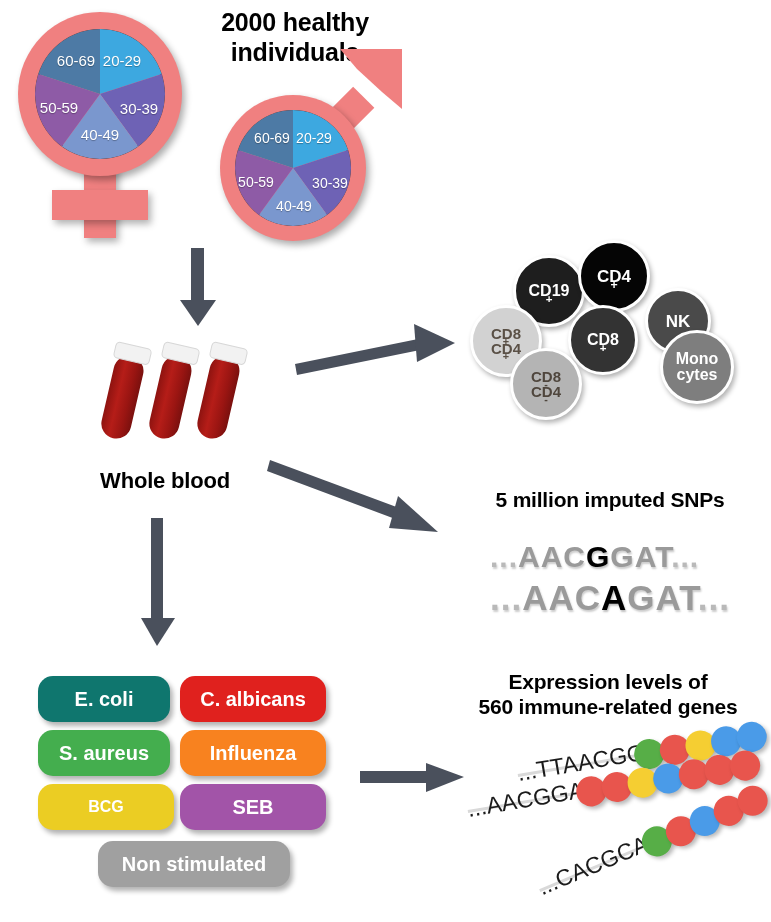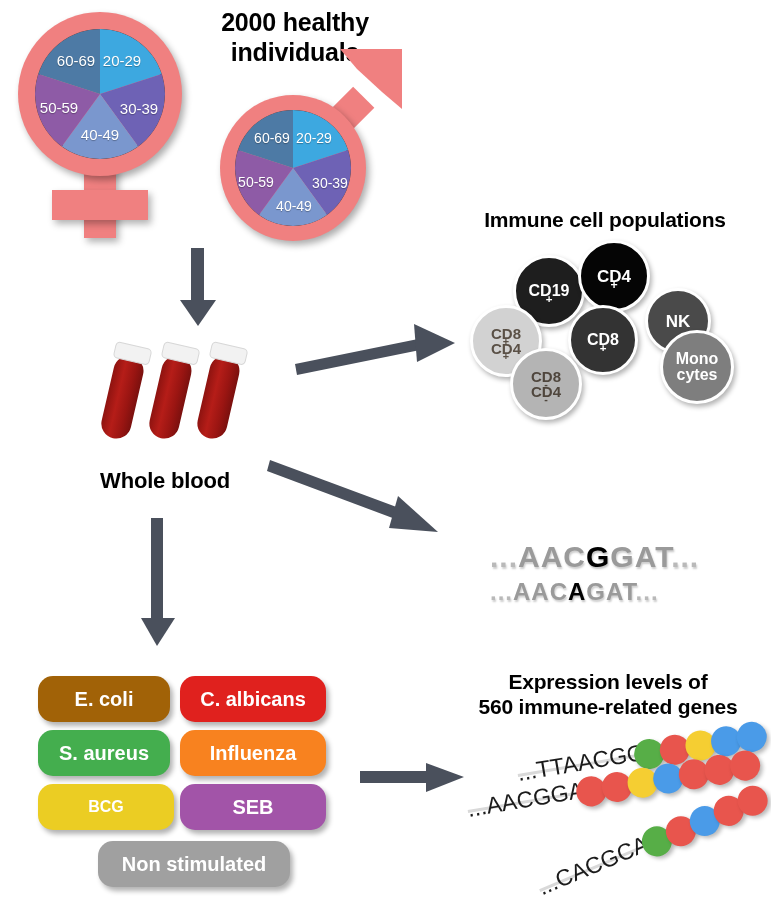--- a/index.html
+++ b/index.html
@@ -256,21 +256,20 @@
 
   <div class="abs arrow" style="left:360px;top:760px;">
     <svg width="110" height="36" viewBox="0 0 110 36">
       <g fill="#4A505C">
         <rect x="0" y="11" width="74" height="12"></rect>
         <path d="M 66 3 L 104 17 L 66 32 Z"></path>
       </g>
     </svg>
   </div>
 
-  <div class="abs heading" style="left:450px;top:208px;width:310px;font-size:21px;">Immune cell populations</div>
   <div class="abs" id="immune-cells" style="left:0;top:0;width:771px;height:922px;pointer-events:none;padding-left:44px;">
       <div class="cell" style="left: 513px; top: 255px; width: 72px; height: 72px; background: rgb(30, 30, 30); color: rgb(255, 255, 255); font-size: 16px; z-index: 10;">
         <div>
           <span>CD19<span class="sup">+</span></span>
         </div>
       </div>
       <div class="cell" style="left: 578px; top: 240px; width: 72px; height: 72px; background: rgb(5, 5, 5); color: rgb(255, 255, 255); font-size: 17px; z-index: 11;">
         <div>
           <span>CD4<span class="sup">+</span></span>
         </div>
@@ -298,31 +297,32 @@
         </div>
       </div>
       <div class="cell" style="left: 510px; top: 348px; width: 72px; height: 72px; background: rgb(180, 180, 180); color: rgb(79, 70, 61); font-size: 15px; z-index: 16;">
         <div>
           <span>CD8<span class="sup">-</span></span>
           <span>CD4<span class="sup">-</span></span>
         </div>
       </div>
     </div>
 
+  <div class="abs heading" style="left:460px;top:488px;width:300px;font-size:21px;">5 million imputed SNPs</div>
 
   <div class="snp-row" style="left:490px;top:540px;font-size:30px;">
     <span class="snp-dim">...</span><span class="snp-mid">AAC</span><span class="snp-hi">G</span><span class="snp-mid">GAT</span><span class="snp-dim">...</span>
   </div>
 
-  <div class="snp-row" style="left:490px;top:578px;font-size:24px;">
+  <div class="snp-row" style="left:490px;top:578px;font-size:35px;">
     <span class="snp-dim">...</span><span class="snp-mid">AAC</span><span class="snp-hi">A</span><span class="snp-mid">GAT</span><span class="snp-dim">...</span>
   </div>
 
   <div class="abs" id="stimuli-group" style="left:0;top:0;width:771px;height:922px;pointer-events:none;">
-      <div class="pill" style="pointer-events: auto; left: 38px; top: 676px; width: 132px; height: 46px; background: #a16207; font-size: 20px;">
+      <div class="pill" style="pointer-events: auto; left: 38px; top: 676px; width: 132px; height: 46px; background: #0f766e; font-size: 20px;">
         <span>E. coli</span>
       </div>
       <div class="pill" style="pointer-events: auto; left: 180px; top: 676px; width: 146px; height: 46px; background: rgb(224, 33, 30); font-size: 20px;">
         <span>C. albicans</span>
       </div>
       <div class="pill" style="pointer-events: auto; left: 38px; top: 730px; width: 132px; height: 46px; background: rgb(68, 174, 78); font-size: 20px;">
         <span>S. aureus</span>
       </div>
       <div class="pill" style="pointer-events: auto; left: 180px; top: 730px; width: 146px; height: 46px; background: rgb(248, 130, 31); font-size: 20px;">
         <span>Influenza</span>

